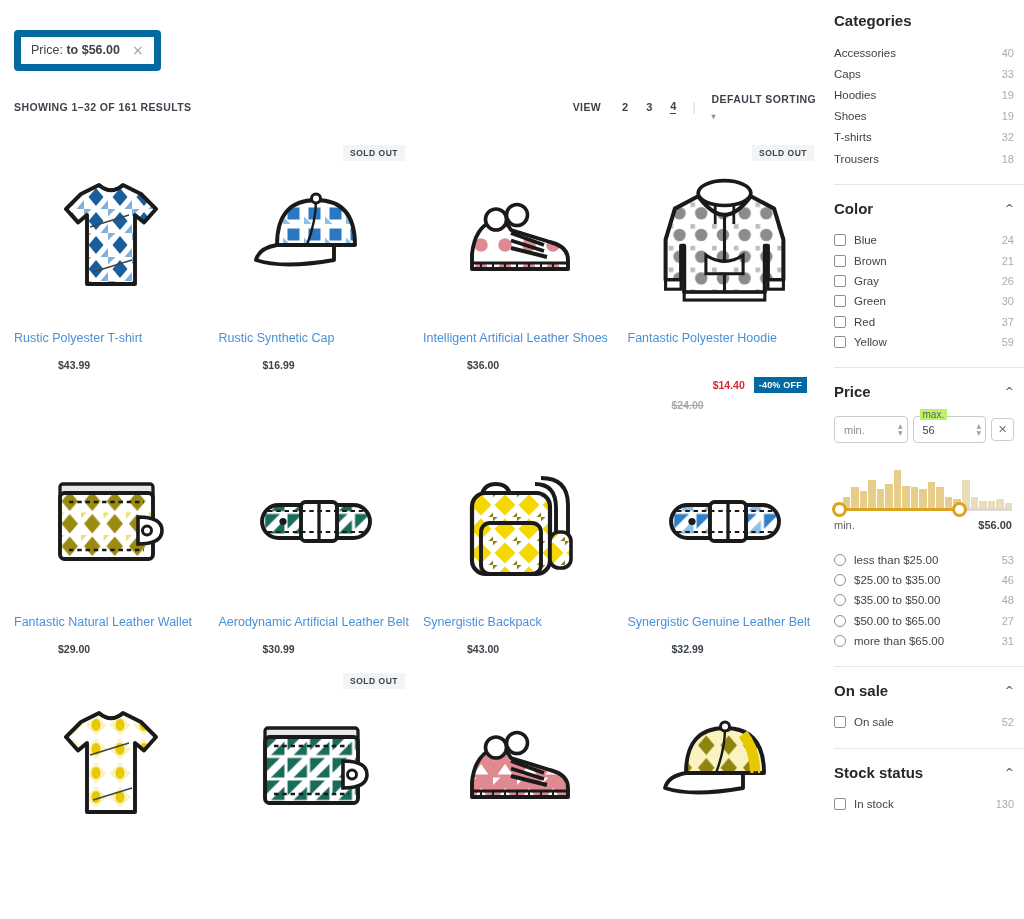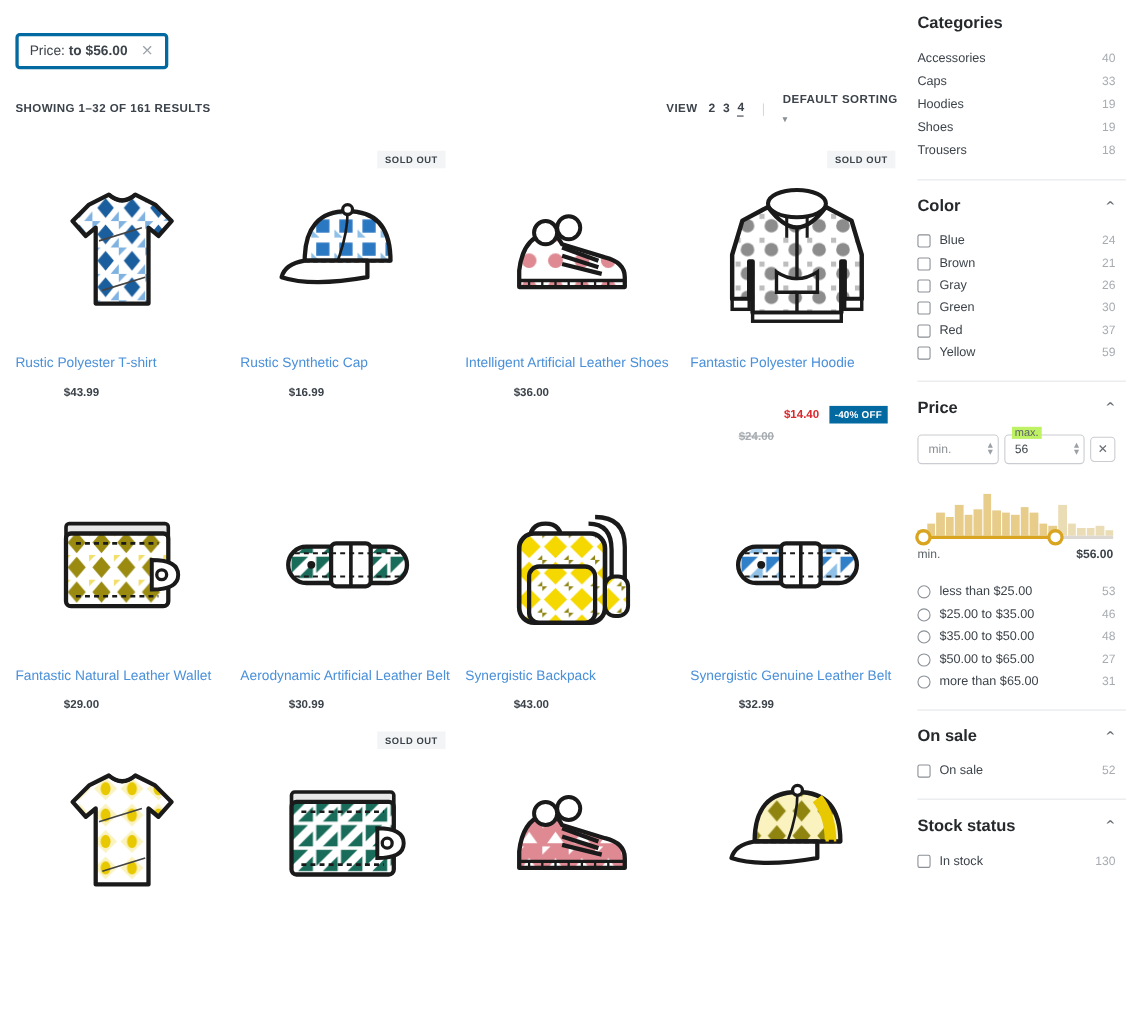--- a/index.html
+++ b/index.html
@@ -17,41 +17,41 @@
   .main { width: 828px; padding: 10px 0 0 14px; position: relative; }
 
   .shop-title {
     font-size: 34px; font-weight: bold; letter-spacing: -0.5px;
     color: #3c434a; margin: 4px 0 0 0; line-height: 1.1;
   }
 
   .active-filters { margin-top: 20px; }
   .chip {
     display: inline-flex; align-items: center; gap: 12px;
-    border: 3px solid #0369a1; border-radius: 4px;
+    border: 7px solid #0369a1; border-radius: 4px;
     padding: 6px 10px 7px 10px; font-size: 12.5px;
     background: #fff; color: #3c434a; line-height: 1;
   }
   .chip .chip-label { font-weight: 400; }
   .chip .chip-label b { font-weight: bold; }
   .chip .chip-x {
     font-size: 14px; color: #9aa0a6; line-height: 1; cursor: pointer;
     font-family: "DejaVu Sans", sans-serif;
   }
 
   .toolbar {
     margin-top: 22px; display: flex; align-items: center;
     justify-content: space-between; padding-right: 12px;
   }
   .result-count {
     font-size: 10.5px; font-weight: bold; letter-spacing: 0.4px;
     color: #3c434a; text-transform: uppercase;
   }
   .toolbar-right { display: flex; align-items: center; gap: 0; }
-  .view-group { display: flex; align-items: center; gap: 7px; justify-content: flex-end; }
+  .view-group { display: flex; align-items: center; gap: 18px; justify-content: flex-end; }
   .view-label {
     font-size: 10.5px; font-weight: bold; letter-spacing: 0.4px;
     color: #3c434a; text-transform: uppercase; margin-right: 3px;
   }
   .view-opt {
     font-size: 11px; font-weight: bold; color: #3c434a; cursor: pointer;
     padding-bottom: 1px;
   }
   .view-opt.active { border-bottom: 1.5px solid #3c434a; }
   .tool-sep {
@@ -520,20 +520,24 @@
         <span>Caps</span>
         <span class="count">33</span>
       </div>
       <div class="cat-row">
         <span>Hoodies</span>
         <span class="count">19</span>
       </div>
       <div class="cat-row">
         <span>Shoes</span>
         <span class="count">19</span>
+      </div>
+      <div class="cat-row">
+        <span>T-shirts</span>
+        <span class="count">32</span>
       </div>
       <div class="cat-row">
         <span>Trousers</span>
         <span class="count">18</span>
       </div>
     </div>
 
     <div class="sb-divider"></div>
 
     <div class="sb-block">

